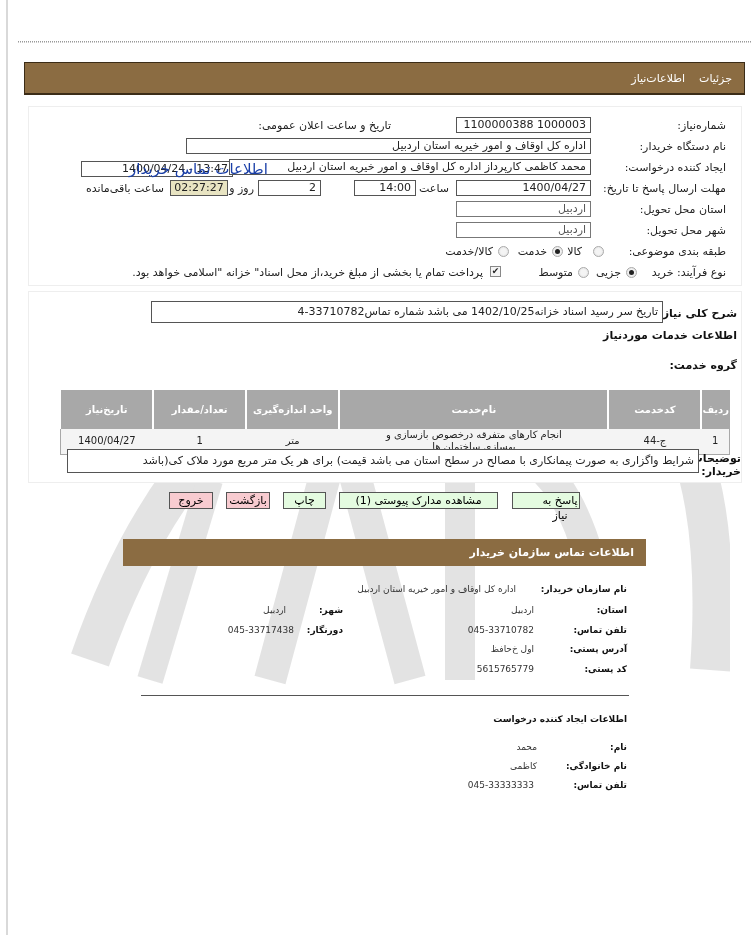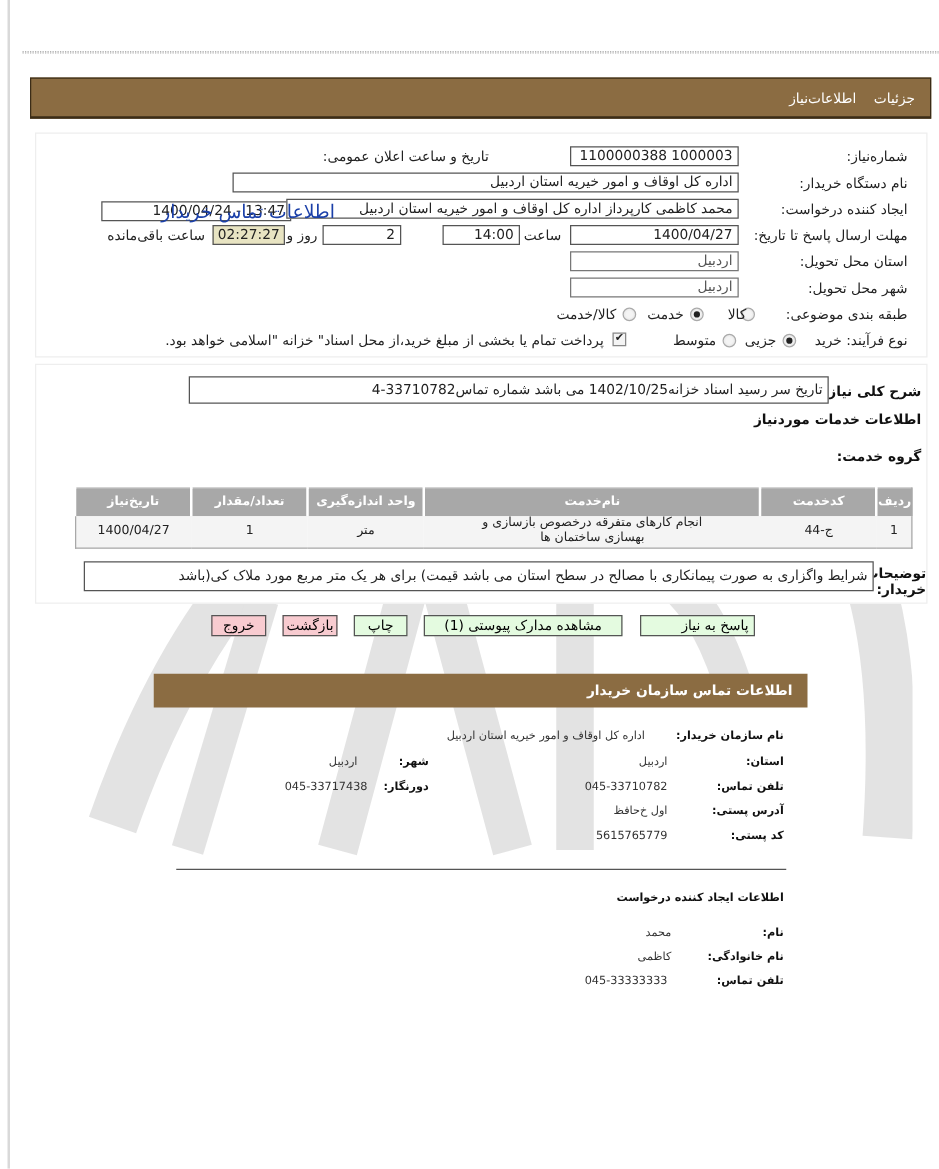--- a/index.html
+++ b/index.html
@@ -24,21 +24,21 @@
   .remain { position: absolute; height: 16px; border: 1px solid #555; background: #e8e4c2; font-size: 11px; line-height: 14px; text-align: center; direction: ltr; }
   .link { position: absolute; color: #1a3fa8; font-size: 15px; white-space: nowrap; cursor: pointer; }
 
   .radio { position: absolute; width: 11px; height: 11px; border-radius: 50%; border: 1px solid #aaa; background: radial-gradient(circle, #f4f4f4 40%, #ddd 100%); }
   .radio.on::after { content: ""; position: absolute; left: 2px; top: 2px; width: 5px; height: 5px; border-radius: 50%; background: #222; }
   .check { position: absolute; width: 11px; height: 11px; border: 1px solid #888; background: #f4f4f4; font-size: 9px; line-height: 9px; text-align: center; color: #222; }
 
   .bold-lbl { position: absolute; font-weight: bold; font-size: 11px; white-space: nowrap; color: #111; }
 
   table.svc { position: absolute; left: 30px; top: 98px; width: 671px; border-collapse: collapse; font-size: 10px; }
-  table.svc th { background: #a8a8a8; color: #fff; font-weight: bold; height: 22px; border-left: 2px solid #fff; text-align: center; }
+  table.svc th { background: #a8a8a8; color: #fff; font-weight: bold; height: 38px; border-left: 2px solid #fff; text-align: center; }
   table.svc td { background: #f4f4f4; height: 26px; text-align: center; color: #222; line-height: 12px; }
   table.svc { border: 1px solid #a8a8a8; }
 
   .btn { position: absolute; top: 492px; height: 17px; border: 1px solid #555; font-size: 11px; text-align: center; line-height: 15px; cursor: pointer; font-family: "DejaVu Sans", sans-serif; }
   .btn.green { background: #e4fbe0; }
   .btn.red { background: #f8cbd0; }
 
   .section-bar { position: absolute; left: 123px; top: 539px; width: 523px; height: 27px; background: #8b6c42; color: #fff; font-weight: bold; font-size: 11px; }
   .section-bar span { position: absolute; right: 12px; top: 7px; }
 
@@ -91,21 +91,21 @@
   <span class="lbl" style="right:577px; top:75px;">ساعت باقی‌مانده</span>
 
   <span class="lbl" style="right:15px; top:96px;">استان محل تحویل:</span>
   <div class="field light" style="right:150px; top:94px; width:135px;">اردبیل</div>
 
   <span class="lbl" style="right:15px; top:117px;">شهر محل تحویل:</span>
   <div class="field light" style="right:150px; top:115px; width:135px;">اردبیل</div>
 
   <span class="lbl" style="right:15px; top:138px;">طبقه بندی موضوعی:</span>
   <span class="radio" style="right:137px; top:139px;"></span>
-  <span class="lbl" style="right:144px; top:138px;margin-left:48px;">کالا</span>
+  <span class="lbl" style="right:159px; top:138px;margin-left:48px;">کالا</span>
   <span class="radio on" style="right:178px; top:139px;"></span>
   <span class="lbl" style="right:194px; top:138px;">خدمت</span>
   <span class="radio" style="right:232px; top:139px;"></span>
   <span class="lbl" style="right:248px; top:138px;">کالا/خدمت</span>
 
   <span class="lbl" style="right:15px; top:159px;">نوع فرآیند: خرید</span>
   <span class="radio on" style="right:104px; top:160px;"></span>
   <span class="lbl" style="right:120px; top:159px;">جزیی</span>
   <span class="radio" style="right:152px; top:160px;"></span>
   <span class="lbl" style="right:168px; top:159px;">متوسط</span>
@@ -141,21 +141,21 @@
         <td>1</td>
         <td style="direction:ltr;">1400/04/27</td>
       </tr>
     </tbody>
   </table>
 
   <span class="bold-lbl" style="right:0px; top:160px; width:34px; white-space:normal; line-height:13px;">توضیحات خریدار:</span>
   <div class="field" style="right:42px; top:157px; width:632px; height:24px; line-height:22px;">شرایط واگزاری به صورت پیمانکاری با مصالح در سطح استان می باشد قیمت) برای هر یک متر مربع مورد ملاک کی(باشد</div>
 </div>
 
-<button class="btn green" style="left:512px; width:92px;padding-left:28px;">پاسخ به نیاز</button>
+<button class="btn green" style="left:512px; width:68px;padding-left:28px;">پاسخ به نیاز</button>
 <button class="btn green" style="left:339px; width:159px;">مشاهده مدارک پیوستی (1)</button>
 <button class="btn green" style="left:283px; width:43px;">چاپ</button>
 <button class="btn red" style="left:226px; width:44px;">بازگشت</button>
 <button class="btn red" style="left:169px; width:44px;">خروج</button>
 
 <div class="section-bar">
   <span>اطلاعات تماس سازمان خریدار</span>
 </div>
 
 <span class="info-lbl" style="right:124px; top:584px;">نام سازمان خریدار:</span>

